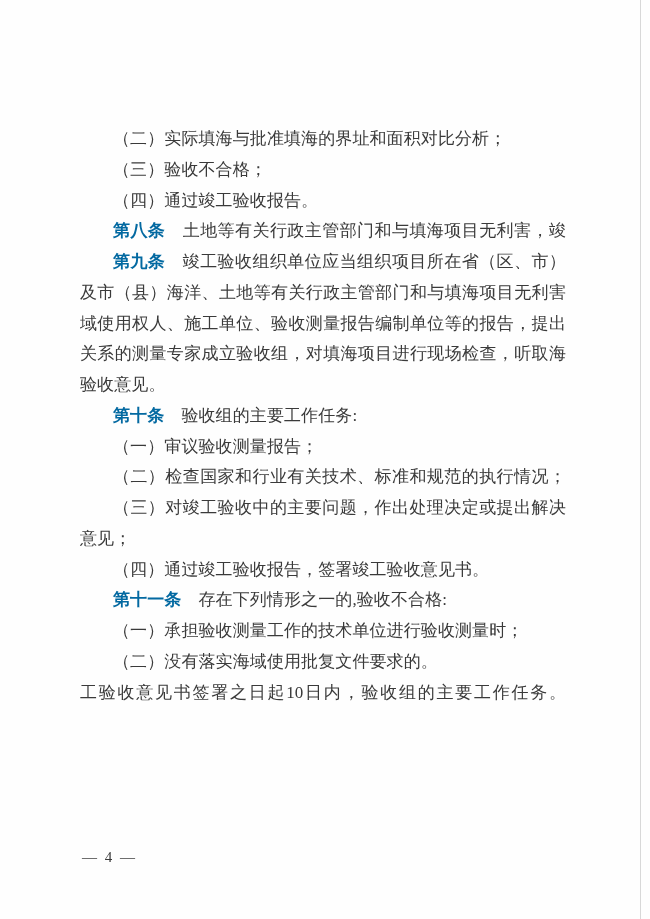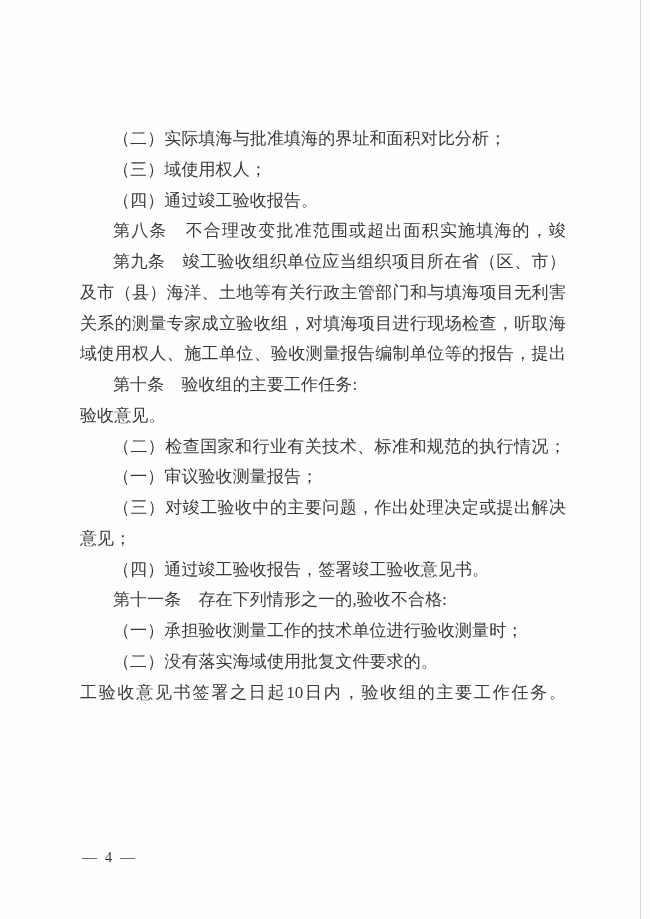--- a/index.html
+++ b/index.html
@@ -44,63 +44,63 @@
   .jst {
     white-space: normal;
     text-align: justify;
     text-align-last: justify;
     text-justify: inter-character;
   }
   .ind {
     padding-left: 33px;
   }
   .b {
-    font-weight: 400;
-    color: #404040;
+    font-weight: 700;
+    color: #0369a1;
   }
   .pagenum {
     position: absolute;
     left: 82px;
     top: 849px;
     font-size: 15px;
     letter-spacing: 2px;
     color: #3a3a3a;
   }
 </style>
 </head>
 <body>
 
 <div class="page">
 
   <div class="content">
 
     <div class="line ind"><span>（二）实际填海与批准填海的界址和面积对比分析；</span></div>
 
-    <div class="line ind"><span>（三）域使用权人；</span></div>
+    <div class="line ind"><span>（三）验收不合格；</span></div>
 
     <div class="line ind"><span>（四）通过竣工验收报告。</span></div>
 
-    <div class="line ind jst"><span class="b">第八条</span><span>　不合理改变批准范围或超出面积实施填海的，竣</span></div>
+    <div class="line ind jst"><span class="b">第八条</span><span>　土地等有关行政主管部门和与填海项目无利害，竣</span></div>
 
 
     <div class="line ind jst"><span class="b">第九条</span><span>　竣工验收组织单位应当组织项目所在省（区、市）</span></div>
 
     <div class="line jst"><span>及市（县）海洋、土地等有关行政主管部门和与填海项目无利害</span></div>
 
+    <div class="line jst"><span>域使用权人、施工单位、验收测量报告编制单位等的报告，提出</span></div>
+
     <div class="line jst"><span>关系的测量专家成立验收组，对填海项目进行现场检查，听取海</span></div>
 
-    <div class="line jst"><span>域使用权人、施工单位、验收测量报告编制单位等的报告，提出</span></div>
+    <div class="line"><span>验收意见。</span></div>
 
     <div class="line ind"><span class="b">第十条</span><span>　验收组的主要工作任务:</span></div>
 
-    <div class="line"><span>验收意见。</span></div>
+    <div class="line ind"><span>（一）审议验收测量报告；</span></div>
 
     <div class="line ind jst"><span>（二）检查国家和行业有关技术、标准和规范的执行情况；</span></div>
-
-    <div class="line ind"><span>（一）审议验收测量报告；</span></div>
 
     <div class="line ind jst"><span>（三）对竣工验收中的主要问题，作出处理决定或提出解决</span></div>
 
     <div class="line"><span>意见；</span></div>
 
     <div class="line ind"><span>（四）通过竣工验收报告，签署竣工验收意见书。</span></div>
 
     <div class="line ind"><span class="b">第十一条</span><span>　存在下列情形之一的,验收不合格:</span></div>
 
     <div class="line ind"><span>（一）承担验收测量工作的技术单位进行验收测量时；</span></div>

